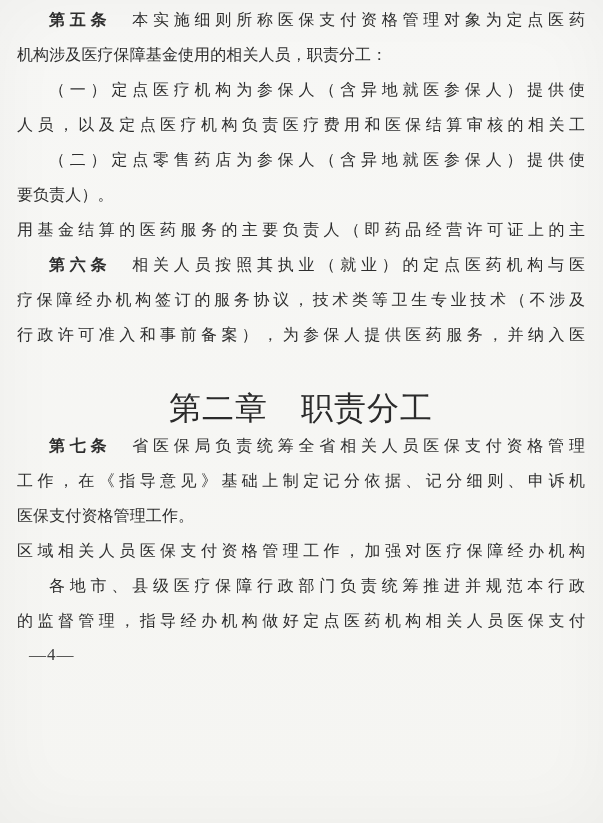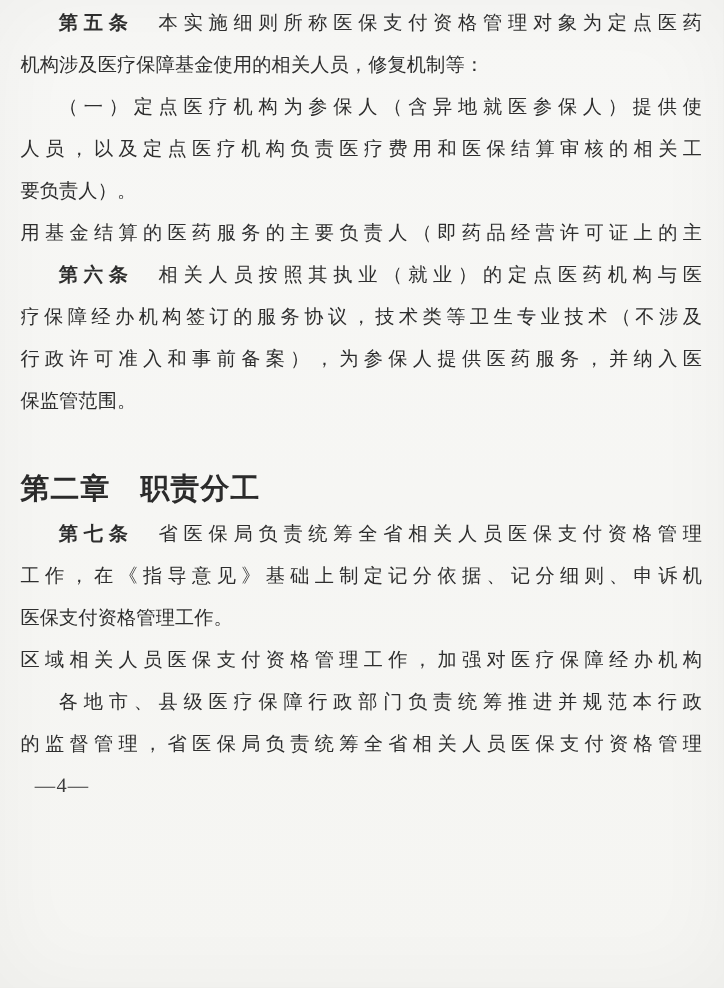--- a/index.html
+++ b/index.html
@@ -30,57 +30,57 @@
     white-space: normal;
     letter-spacing: 0.1px;
   }
   
   .jst { text-align-last: justify; text-justify: inter-character; }
   
   .ind { text-indent: 2em; }
   .lead { font-weight: 700; }
   .chapter {
     margin: 38px 0 2px 0;
-    font-size: 24px;
+    font-size: 32px;
     line-height: 36px;
-    font-weight: 700;
-    text-align: left;
+    font-weight: 400;
+    text-align: center;
     letter-spacing: 1px;
     color: #2b2b2b;
   }
   .pagenum {
     margin: 6px 0 0 12px;
     font-size: 17px;
     line-height: 22px;
     letter-spacing: 1px;
     color: #3c3c3c;
   }
 </style>
 </head>
 <body>
 
 <div class="page">
   <main class="textblock">
 
     <p class="ln ind jst"><b class="lead">第五条</b><span>　本实施细则所称医保支付资格管理对象为定点医药</span></p>
-    <p class="ln"><span>机构涉及医疗保障基金使用的相关人员，修复机制等：</span></p>
+    <p class="ln"><span>机构涉及医疗保障基金使用的相关人员，职责分工：</span></p>
     <p class="ln ind jst"><span>（一）定点医疗机构为参保人（含异地就医参保人）提供使</span></p>
     <p class="ln jst"><span>人员，以及定点医疗机构负责医疗费用和医保结算审核的相关工</span></p>
+    <p class="ln ind jst"><span>（二）定点零售药店为参保人（含异地就医参保人）提供使</span></p>
     <p class="ln"><span>要负责人）。</span></p>
     <p class="ln jst"><span>用基金结算的医药服务的主要负责人（即药品经营许可证上的主</span></p>
     <p class="ln ind jst"><b class="lead">第六条</b><span>　相关人员按照其执业（就业）的定点医药机构与医</span></p>
     <p class="ln jst"><span>疗保障经办机构签订的服务协议，技术类等卫生专业技术（不涉及</span></p>
     <p class="ln jst"><span>行政许可准入和事前备案），为参保人提供医药服务，并纳入医</span></p>
-    <p class="ln"><span>保监管范围。</span></p>
 
     <h2 class="chapter">第二章　职责分工</h2>
 
     <p class="ln ind jst"><b class="lead">第七条</b><span>　省医保局负责统筹全省相关人员医保支付资格管理</span></p>
     <p class="ln jst"><span>工作，在《指导意见》基础上制定记分依据、记分细则、申诉机</span></p>
     <p class="ln"><span>医保支付资格管理工作。</span></p>
     <p class="ln jst"><span>区域相关人员医保支付资格管理工作，加强对医疗保障经办机构</span></p>
     <p class="ln ind jst"><span>各地市、县级医疗保障行政部门负责统筹推进并规范本行政</span></p>
-    <p class="ln jst"><span>的监督管理，省医保局负责统筹全省相关人员医保支付资格管理</span></p>
+    <p class="ln jst"><span>的监督管理，指导经办机构做好定点医药机构相关人员医保支付</span></p>
 
   </main>
 
   <div class="pagenum">—4—</div>
 </div>
 
 </body></html>

